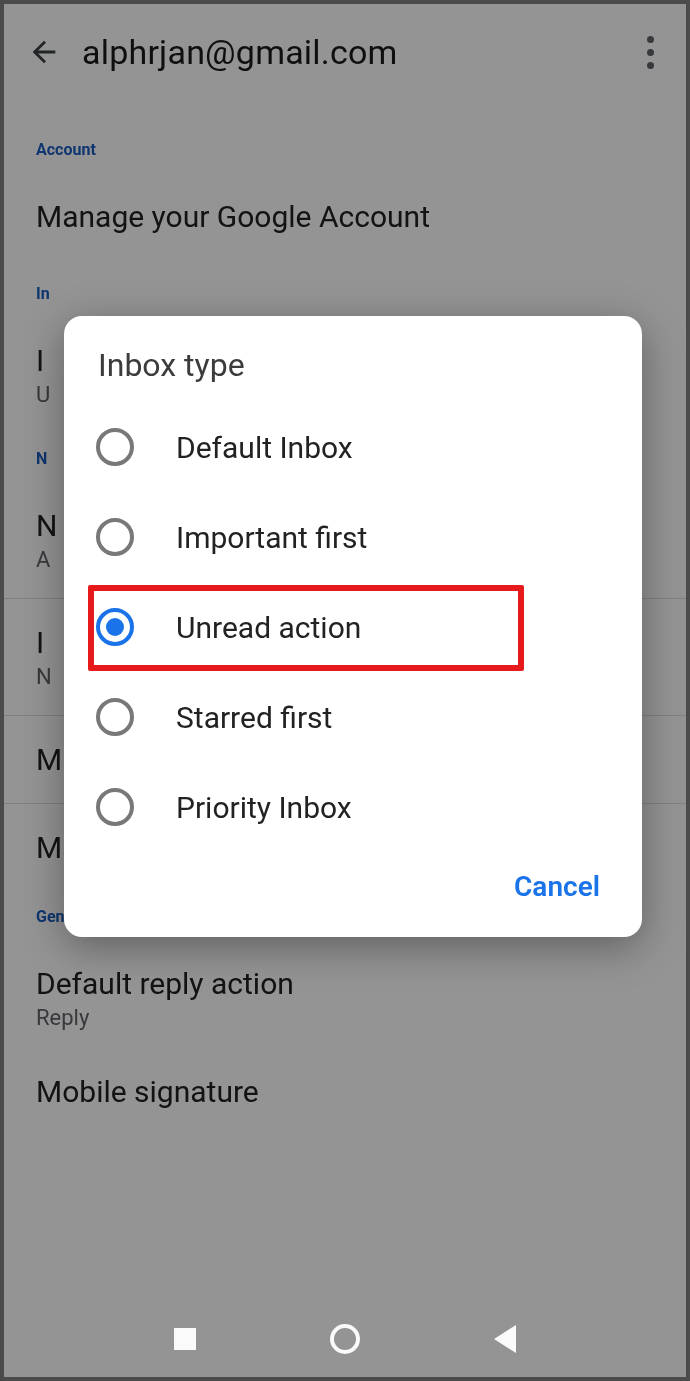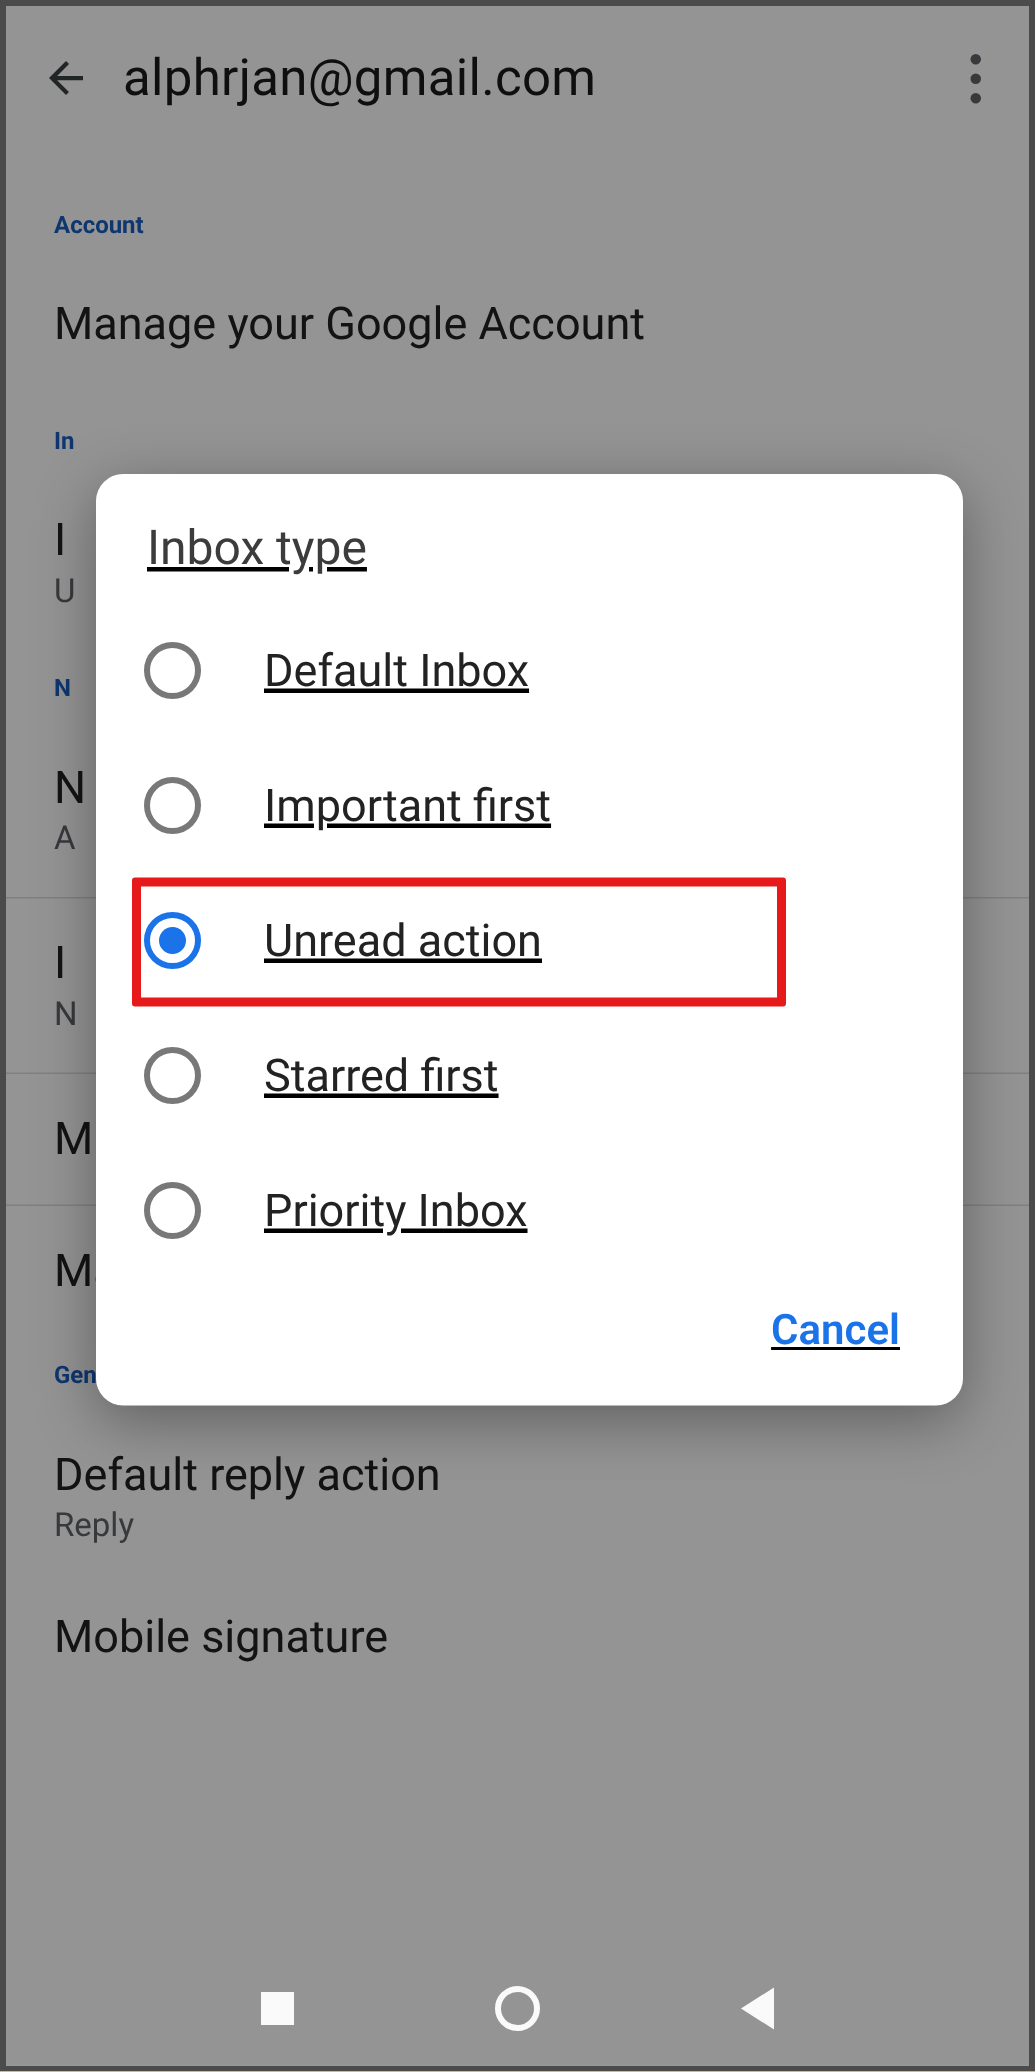--- a/index.html
+++ b/index.html
@@ -16,21 +16,21 @@
     
     .content { padding: 16px 32px 0 32px; }
     .section-title { font-size:16px; font-weight:700; color:#1a5dc0; margin-top:24px; margin-bottom:22px; }
     .item { font-size:30px; color:#222; padding:18px 0; }
     .item .sub { display:block; font-size:22px; color:#5f6368; margin-top:4px; }
     .divider { height:1px; background:#ddd; margin: 8px -32px; }
     .spacer-sm { height:8px; }
     
     .scrim { position:absolute; inset:0; background:rgba(0,0,0,0.42); }
     
-    .dialog { position:absolute; left:60px; top:312px; width:578px; background:#fff; border-radius:18px; box-shadow:0 10px 40px rgba(0,0,0,0.35); padding:26px 24px 14px 24px;text-decoration:underline; }
+    .dialog { position:absolute; left:60px; top:312px; width:578px; background:#fff; border-radius:18px; box-shadow:0 10px 40px rgba(0,0,0,0.35); padding:26px 24px 14px 24px; }
     .dialog-title { font-size:32px; color:#3c3c3c; font-weight:400; margin:4px 4px 18px 10px; }
     .option { display:flex; align-items:center; height:90px; padding-left:8px; }
     .radio { width:38px; height:38px; border:4px solid #787878; border-radius:50%; position:relative; flex:0 0 38px; }
     .radio.selected { border-color:#1a73e8; }
     .radio.selected::after { content:''; position:absolute; left:50%; top:50%; width:18px; height:18px; background:#1a73e8; border-radius:50%; transform:translate(-50%,-50%); }
     .option .label { font-size:30px; color:#222; margin-left:42px; }
     .highlight { position:absolute; left:84px; top:581px; width:436px; height:86px; border:6px solid #e61a1a; border-radius:2px; pointer-events:none; }
     .actions { display:flex; justify-content:flex-end; padding: 8px 10px 10px 0; }
     .cancel { font-size:28px; font-weight:600; color:#1a73e8; padding:10px 8px; }
     

